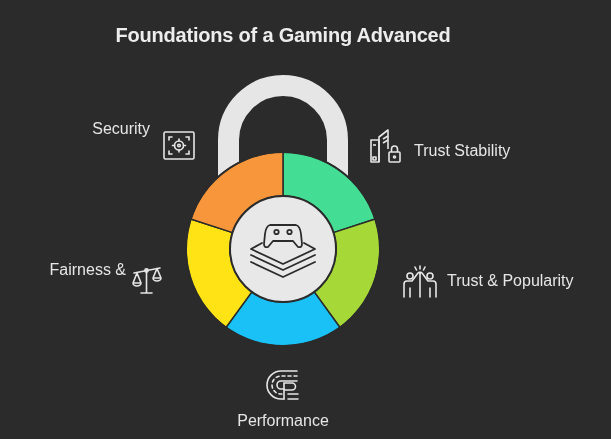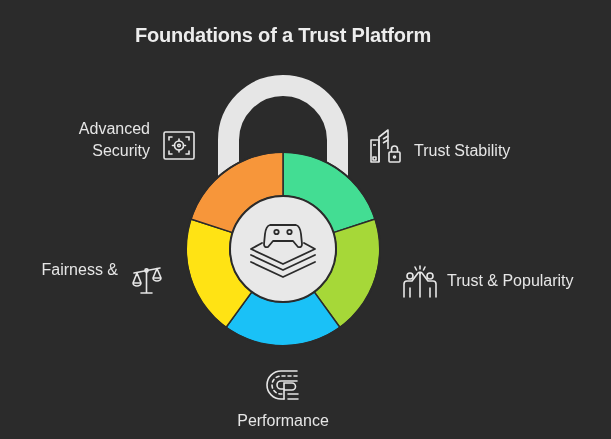--- a/index.html
+++ b/index.html
@@ -29,21 +29,21 @@
       color: #e6e6e6;
       white-space: nowrap;
     }
     .label.right-align { text-align: right; }
     .label.center { text-align: center; }
     .icon { position: absolute; }
   </style>
 </head>
 <body>
 
-<div class="title">Foundations of a Trust Platform</div>
+<div class="title">Foundations of a Gaming Advanced</div>
 
 <svg class="lock-svg" width="611" height="439" viewBox="0 0 611 439">
 
   <path d="M228.5 215 L228.5 140 A54.5 54.5 0 0 1 337.5 140 L337.5 215" fill="none" stroke="#e6e6e6" stroke-width="21"></path>
 
   <path d="M283 152 A97 97 0 0 1 375.26 219.03 L333.41 232.62 A53 53 0 0 0 283 196 Z" fill="#43dd93" stroke="#2b2b2b" stroke-width="1.5"></path>
   <path d="M375.26 219.03 A97 97 0 0 1 340.02 327.47 L314.15 291.88 A53 53 0 0 0 333.41 232.62 Z" fill="#a6d838" stroke="#2b2b2b" stroke-width="1.5"></path>
   <path d="M340.02 327.47 A97 97 0 0 1 225.98 327.47 L251.85 291.88 A53 53 0 0 0 314.15 291.88 Z" fill="#1ac1f7" stroke="#2b2b2b" stroke-width="1.5"></path>
   <path d="M225.98 327.47 A97 97 0 0 1 190.74 219.03 L232.59 232.62 A53 53 0 0 0 251.85 291.88 Z" fill="#ffe314" stroke="#2b2b2b" stroke-width="1.5"></path>
   <path d="M190.74 219.03 A97 97 0 0 1 283 152 L283 196 A53 53 0 0 0 232.59 232.62 Z" fill="#f7963a" stroke="#2b2b2b" stroke-width="1.5"></path>
@@ -55,21 +55,20 @@
     <path d="M270 225 Q266 226 265 234 L264 244 Q264 248 268 247 L273 241 L293 241 L298 247 Q302 248 302 244 L301 234 Q300 226 296 225 Z"></path>
     <circle cx="276.5" cy="232" r="2.2"></circle>
     <circle cx="289.5" cy="232" r="2.2"></circle>
     <path d="M262 243 L251 249 L283 264 L315 249 L304 243"></path>
     <path d="M251 255 L283 270 L315 255"></path>
     <path d="M251 262 L283 277 L315 262"></path>
   </g>
 </svg>
 
 <div class="label right-align" style="left:60px; top:118px; width:90px;">
-  <div>Advanced</div>
   <div>Security</div>
 </div>
 <svg class="icon" style="left:163px; top:131px;" width="32" height="29" viewBox="0 0 32 29" fill="none" stroke="#e6e6e6" stroke-width="1.6" stroke-linecap="round">
   <rect x="1" y="1" width="30" height="27" rx="1.5"></rect>
   <path d="M6 9 V6 H9 M23 6 H26 V9 M26 20 V23 H23 M9 23 H6 V20"></path>
   <circle cx="16" cy="14.5" r="4.5"></circle>
   <circle cx="16" cy="14.5" r="1.3"></circle>
   <path d="M16 8 V10 M16 19 V21 M9.5 14.5 H11.5 M20.5 14.5 H22.5"></path>
 </svg>
 
@@ -78,21 +77,21 @@
   <path d="M4 17 H7"></path>
   <path d="M4 32 H7 V29 H4 Z"></path>
   <path d="M10 34 V9 L19 2 V21"></path>
   <path d="M14 11 L19 8 M14 15 L19 12"></path>
   <rect x="20" y="24" width="11" height="10" rx="1"></rect>
   <path d="M22.5 24 V21 A3 3 0 0 1 28.5 21 V24"></path>
   <circle cx="25.5" cy="29" r="1"></circle>
 </svg>
 <div class="label" style="left:414px; top:140px;">Trust Stability</div>
 
-<div class="label right-align" style="left:0px; top:259px; width:118px;">
+<div class="label right-align" style="left:8px; top:259px; width:118px;">
   <div>Fairness &amp;</div>
 </div>
 <svg class="icon" style="left:131px; top:263px;" width="32" height="34" viewBox="0 0 32 34" fill="none" stroke="#e6e6e6" stroke-width="1.6" stroke-linecap="round" stroke-linejoin="round">
   <path d="M3 10 L29 5"></path>
   <circle cx="15.5" cy="7.5" r="1.6"></circle>
   <path d="M15.5 9 V30 M10 30 H21"></path>
   <path d="M6 10 L2 20 H10 Z M2 20 A4 3 0 0 0 10 20"></path>
   <path d="M26 5.5 L22 15 H30 Z M22 15 A4 3 0 0 0 30 15"></path>
 </svg>
 

